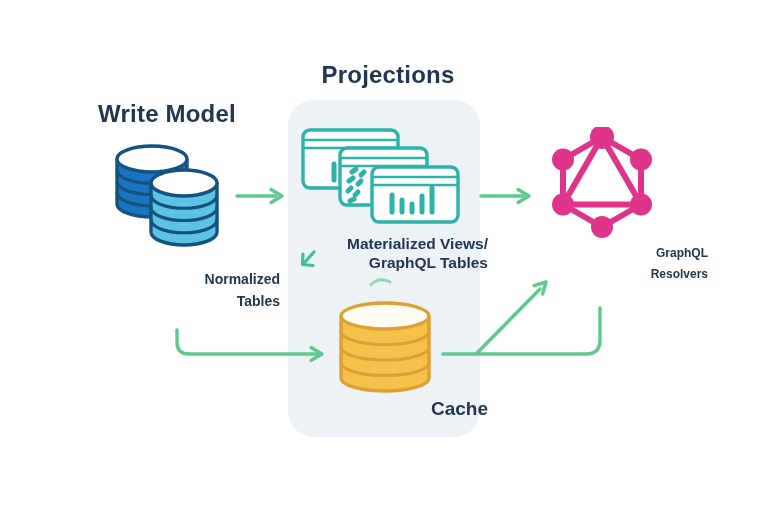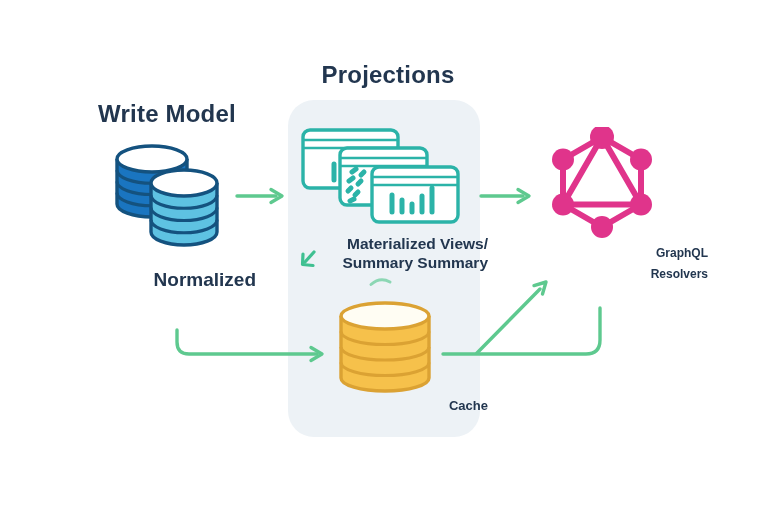--- a/index.html
+++ b/index.html
@@ -28,23 +28,23 @@
   #write-icon{left:110px;top:142px;}
   #views-icon{left:298px;top:124px;}
   #cache-icon{left:337px;top:300px;}
   #graphql-icon{left:550px;top:127px;}
   #arrow-layer{left:0;top:0;pointer-events:none;}
 
   .caption{
     position:absolute;width:200px;text-align:right;
     color:var(--text-navy,#22364f);font-weight:600;
   }
-  #write-caption{left:56px;top:269px;font-size:19px;line-height:21.5px;}
+  #write-caption{left:80px;top:269px;font-size:14px;line-height:21.5px;}
   #views-caption{left:288px;top:234px;font-size:15.5px;line-height:19px;}
-  #cache-caption{left:288px;top:398px;font-size:13px;}
+  #cache-caption{left:288px;top:398px;font-size:19px;}
   #read-caption{left:508px;top:243px;font-size:12px;line-height:21px;}
 
   
   .arrow{fill:none;stroke:var(--arrow-green,#5ec98f);stroke-width:3.4;stroke-linecap:round;stroke-linejoin:round;}
   .glyph{fill:none;stroke:var(--glyph-green,#3fc091);stroke-width:3.2;stroke-linecap:round;stroke-linejoin:round;}
   .arc-hint{fill:none;stroke:#8cd7b4;stroke-width:3;stroke-linecap:round;}
   .card{fill:#ffffff;stroke:var(--teal,#2bb3a8);stroke-width:3.4;stroke-linejoin:round;}
   .card-line{stroke:var(--teal,#2bb3a8);stroke-width:2.6;}
   .card-mark{fill:none;stroke:var(--teal,#2bb3a8);stroke-width:5;stroke-linecap:round;}
   .cyl-back-body{fill:var(--blue-dark,#1a75c0);stroke:var(--blue-stroke,#14527f);stroke-width:3.4;stroke-linejoin:round;}
@@ -128,25 +128,26 @@
     <circle class="gql-node" cx="52" cy="10" r="12"></circle>
     <circle class="gql-node" cx="91" cy="32.5" r="11"></circle>
     <circle class="gql-node" cx="91" cy="77.5" r="11"></circle>
     <circle class="gql-node" cx="52" cy="100" r="11"></circle>
     <circle class="gql-node" cx="13" cy="77.5" r="11"></circle>
     <circle class="gql-node" cx="13" cy="32.5" r="11"></circle>
   </svg>
 
   <div class="caption" id="write-caption">
     <div>Normalized</div>
+    <div>Tables</div>
   </div>
 
   <div class="caption" id="views-caption">
     <div>Materialized Views/</div>
-    <div>Summary Summary</div>
+    <div>GraphQL Tables</div>
   </div>
 
   <div class="caption" id="cache-caption">Cache</div>
 
   <div class="caption" id="read-caption">
     <div>GraphQL</div>
     <div>Resolvers</div>
   </div>
 
   <svg class="icon-svg" id="arrow-layer" width="768" height="512" viewBox="0 0 768 512">

